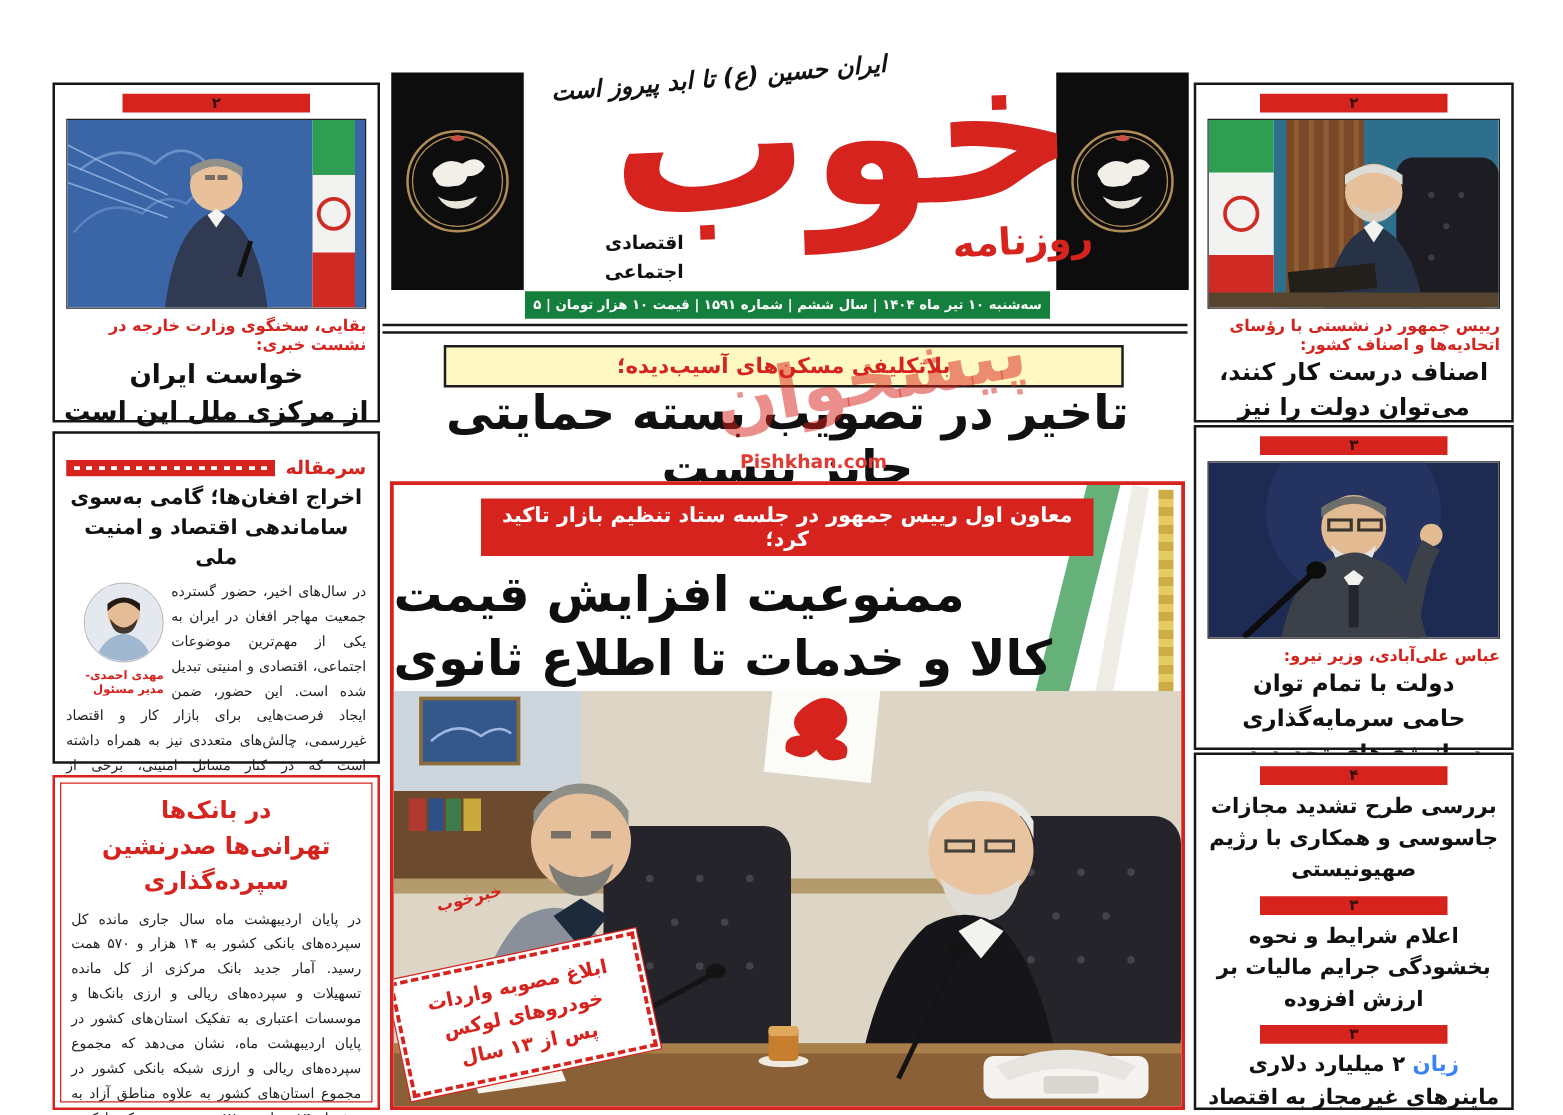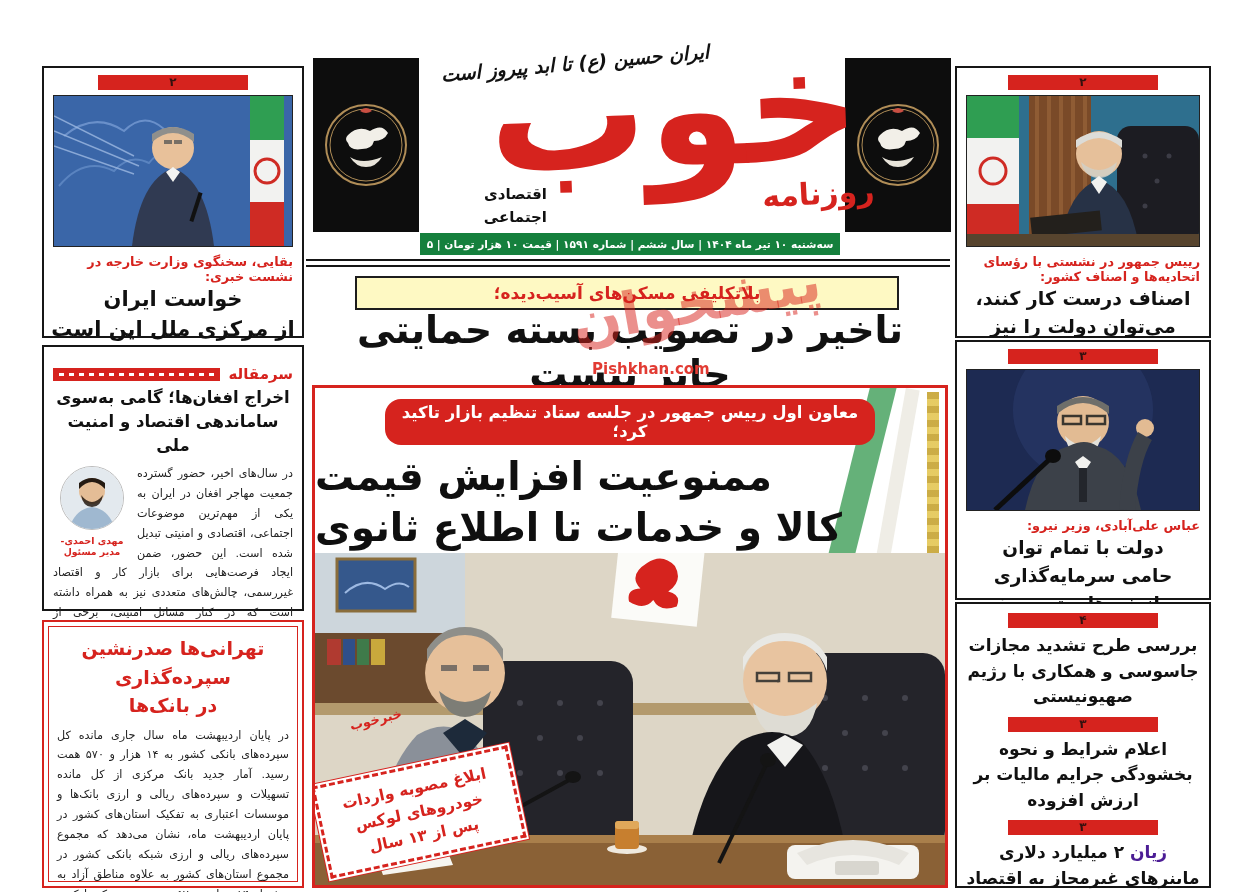--- a/index.html
+++ b/index.html
@@ -35,43 +35,43 @@
   
   #left-top{left:42px;top:66px;width:262px;height:272px;}
   #left-top .headline{font-size:21px;line-height:1.42;}
   #editorial{left:42px;top:345px;width:262px;height:266px;padding:18px 9px;}
   .ed-head{display:flex;align-items:center;margin-bottom:3px;}
   .ed-label{color:#d6231e;font-weight:700;font-size:15px;margin-left:8px;}
   .ed-bar{flex:1;height:13px;background:#d6231e;position:relative;}
   .ed-bar::after{content:"";position:absolute;left:6px;right:6px;top:5px;height:3px;
                  background:repeating-linear-gradient(90deg,#fff 0 5px,transparent 5px 10px);}
   #editorial .headline{font-size:16.5px;line-height:1.45;margin:2px 0 6px 0;}
-  .ed-avatar{float:left;width:78px;text-align:center;margin:2px 6px 2px 0;}
+  .ed-avatar{float:left;width:78px;margin:2px 6px 2px 0;}
   .ed-avatar svg{border-radius:50%;border:1px solid #bbb;}
   .ed-author{color:#d6231e;font-size:9.3px;font-weight:700;margin-top:1px;}
   .bodytext{font-size:11.2px;line-height:1.78;text-align:justify;color:#222;}
   .readmore{color:#d6231e;font-weight:700;font-size:12.5px;text-align:right;margin-top:3px;}
   #bank{left:42px;top:620px;width:262px;height:268px;border:2px solid #d6231e;outline:1px solid #d6231e;outline-offset:-7px;padding:12px 13px;}
   #bank .headline{color:#d6231e;font-size:19px;line-height:1.5;margin-bottom:6px;}
   
   #right-top{left:955px;top:66px;width:256px;height:272px;}
   #right-top .headline{font-size:19px;line-height:1.45;}
   #right-second{left:955px;top:340px;width:256px;height:260px;}
   #right-second .headline{font-size:18.5px;line-height:1.5;}
   #briefs{left:955px;top:602px;width:256px;height:286px;padding-top:2px;}
   .brief-title{font-weight:700;font-size:17px;line-height:1.5;text-align:center;color:#111;padding:0 6px;}
-  .brief-title .lead-red{color:#4c1d95;}
+  .brief-title .lead-red{color:#3b82f6;}
   
   #center-block{position:absolute;left:312px;top:385px;width:636px;height:503px;border:3px solid #d6231e;box-sizing:border-box;background:#fff;overflow:hidden;}
   .cb-deco-fringe{position:absolute;right:6px;top:4px;width:12px;height:168px;
       background:repeating-linear-gradient(0deg,#e5c95c 0 7px,#c9a83c 7px 14px);opacity:.95;}
   .cb-deco-sash{position:absolute;right:70px;top:-10px;width:26px;height:190px;background:#3f9e57;opacity:.8;transform:rotate(14deg);}
   .cb-deco-pole{position:absolute;right:40px;top:0;width:14px;height:170px;background:#efede6;transform:rotate(10deg);}
   .cb-kicker{position:relative;margin:11px auto 6px auto;width:478px;background:#d6231e;color:#fff;
-             font-weight:700;font-size:16.5px;text-align:center;padding:4px 6px;z-index:3;border-radius:16px;}
+             font-weight:700;font-size:16.5px;text-align:center;padding:4px 6px;z-index:3;}
   .cb-headline{position:relative;font-size:39px;font-weight:700;text-align:left;line-height:1.32;color:#0f0f0f;z-index:3;letter-spacing:-1px;}
   .cb-photo{position:absolute;left:0;bottom:0;z-index:2;}
   .stamp{position:absolute;left:4px;bottom:26px;width:186px;background:#fff;border:3px dashed #d6231e;
          box-shadow:0 0 0 2px #fff, 0 0 0 3px #d6231e;transform:rotate(-12deg);z-index:6;
          color:#d6231e;font-weight:700;font-size:15.5px;text-align:center;line-height:1.55;padding:8px 4px;}
   .stamp-badge{position:absolute;left:34px;bottom:158px;color:#d6231e;font-weight:700;font-size:13px;
                transform:rotate(-14deg);z-index:5;letter-spacing:1px;}
 </style>
 </head>
 <body>
@@ -154,22 +154,22 @@
         <path d="M8 62 q6 -20 23 -22 q17 2 23 22z" fill="#9fb8d0"></path>
       </svg>
       <div class="ed-author">مهدی احمدی- مدیر مسئول</div>
     </div>
     <div class="bodytext">در سال‌های اخیر، حضور گسترده جمعیت مهاجر افغان در ایران به یکی از مهم‌ترین موضوعات اجتماعی، اقتصادی و امنیتی تبدیل شده است. این حضور، ضمن ایجاد فرصت‌هایی برای بازار کار و اقتصاد غیررسمی، چالش‌های متعددی نیز به همراه داشته است که در کنار مسائل امنیتی، برخی از سیاست‌گذاران را به فکر بازنگری جدی در سیاست‌های مهاجرتی و اقامتی کشور انداخته است. به ویژه با وقوع تحولات منطقه‌ای مانند...</div>
     <div class="readmore">صفحه ۲ را بخوانید</div>
   </div>
 
   <div class="box" id="bank">
     <div class="headline">
+      <div>در بانک‌ها</div>
       <div>تهرانی‌ها صدرنشین سپرده‌گذاری</div>
-      <div>در بانک‌ها</div>
     </div>
     <div class="bodytext">در پایان اردیبهشت ماه سال جاری مانده کل سپرده‌های بانکی کشور به ۱۴ هزار و ۵۷۰ همت رسید. آمار جدید بانک مرکزی از کل مانده تسهیلات و سپرده‌های ریالی و ارزی بانک‌ها و موسسات اعتباری به تفکیک استان‌های کشور در پایان اردیبهشت ماه، نشان می‌دهد که مجموع سپرده‌های ریالی و ارزی شبکه بانکی کشور در مجموع استان‌های کشور به علاوه مناطق آزاد به بیش از ۱۴ هزار و ۵۷۰ همت رسیده که با کسر سپرده قانونی این سپرده‌ها به ۱۳ هزار و ۳۵۲ همت می‌رسد. در این بازه زمانی، بیش‌ترین مبلغ سپرده‌ها مربوط به...</div>
 
   </div>
 
   <div id="center-block">
     <div class="cb-deco-pole"></div>
     <div class="cb-deco-sash"></div>
     <div class="cb-deco-fringe"></div>
     <div class="cb-kicker">معاون اول رییس جمهور در جلسه ستاد تنظیم بازار تاکید کرد؛</div>

